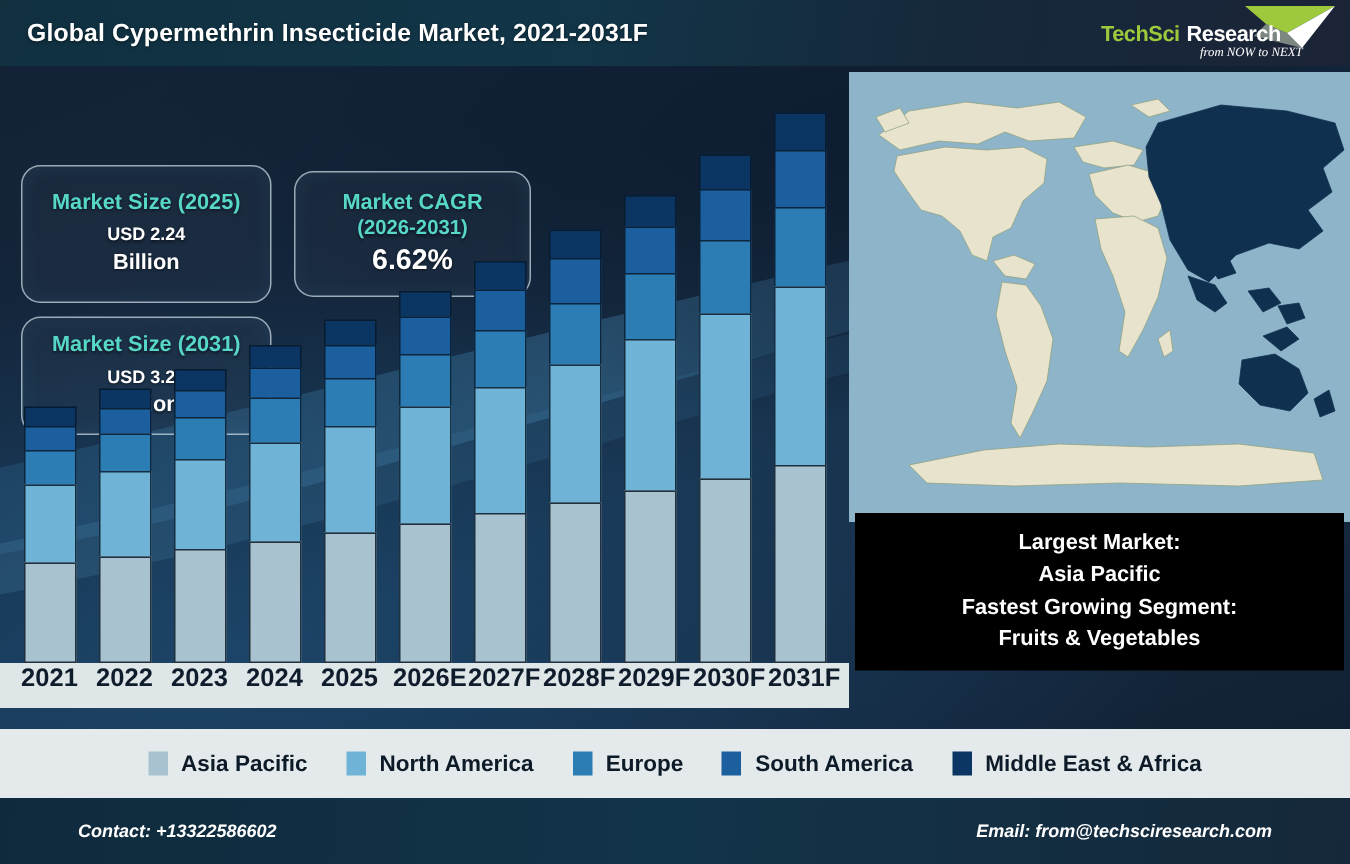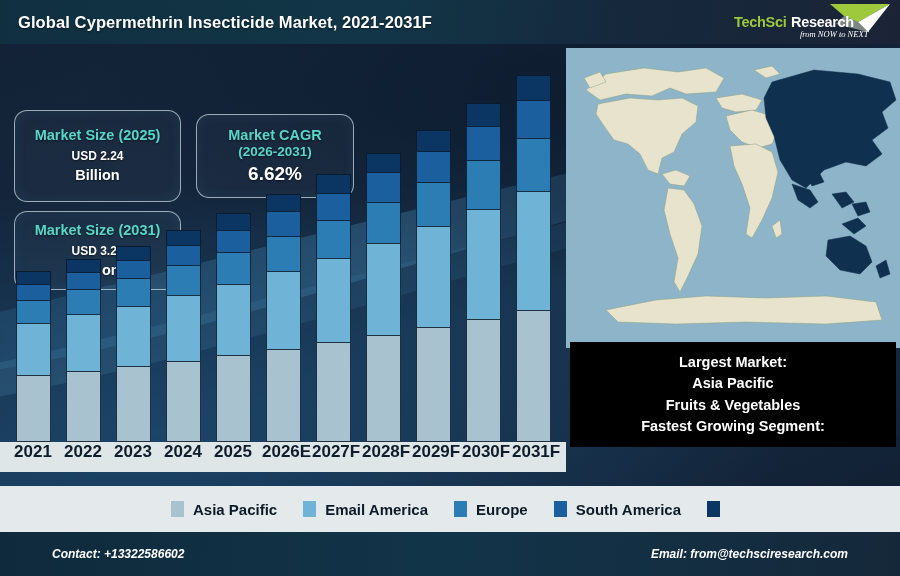--- a/index.html
+++ b/index.html
@@ -334,44 +334,45 @@
           <path d="M262,192 L284,188 L300,198 L306,214 L294,226 L274,222 L260,208 Z"></path>
           <path d="M310,218 L320,212 L324,226 L314,230 Z"></path>
           <path d="M240,128 L254,126 L258,134 L246,138 Z"></path>
         </g>
       </svg>
     </div>
 
     <div class="map-info">
       <div>Largest Market:</div>
       <div>Asia Pacific</div>
+      <div>Fastest Growing Segment:</div>
       <div>Fruits &amp; Vegetables</div>
-      <div>Fastest Growing Segment:</div>
     </div>
   </div>
 
   <div class="legend" id="legend">
       <div class="legend-item">
         <span class="legend-swatch" style="background: rgb(168, 195, 207);"></span>
         <span class="legend-text">Asia Pacific</span>
       </div>
       <div class="legend-item">
         <span class="legend-swatch" style="background: rgb(111, 180, 214);"></span>
-        <span class="legend-text">Email America</span>
+        <span class="legend-text">North America</span>
       </div>
       <div class="legend-item">
         <span class="legend-swatch" style="background: rgb(45, 125, 181);"></span>
         <span class="legend-text">Europe</span>
       </div>
       <div class="legend-item">
         <span class="legend-swatch" style="background: rgb(27, 95, 158);"></span>
         <span class="legend-text">South America</span>
       </div>
       <div class="legend-item">
         <span class="legend-swatch" style="background: rgb(11, 54, 99);"></span>
+        <span class="legend-text">Middle East &amp; Africa</span>
       </div>
     </div>
 
   <div class="footer">
     <div class="footer-text">Contact: +13322586602</div>
     <div class="footer-text">Email: from@techsciresearch.com</div>
   </div>
 </div>
 
 </body></html>

